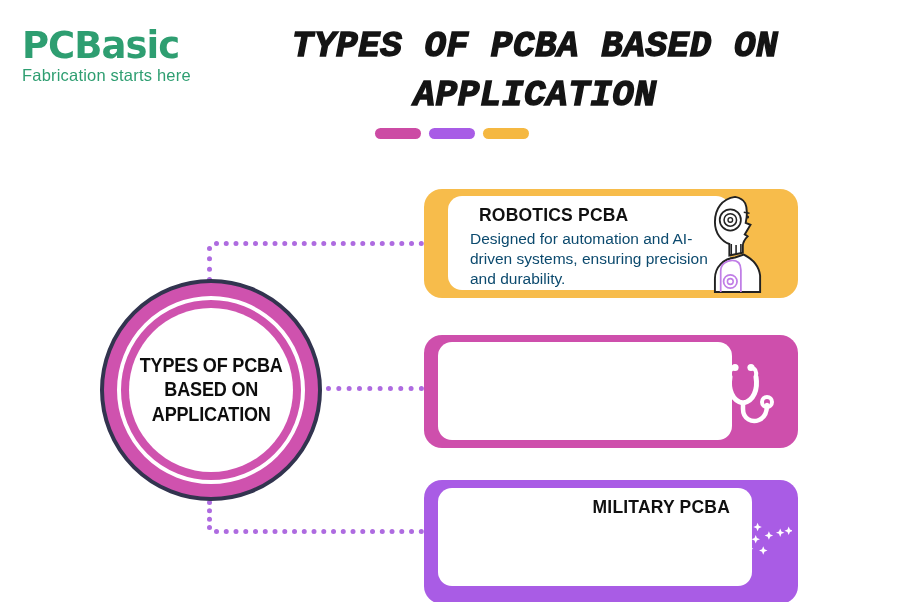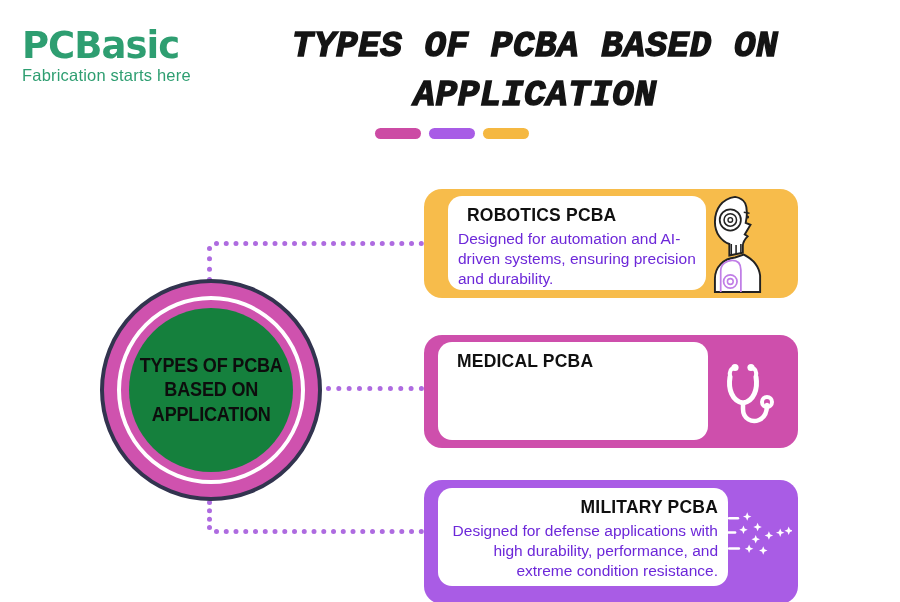--- a/index.html
+++ b/index.html
@@ -18,35 +18,35 @@
            font-family:Liberation Mono, monospace;font-style:italic;font-weight:900;
            font-size:36px;line-height:49px;color:#141414;letter-spacing:0.5px;
            -webkit-text-stroke:1.4px #141414;}
   .dashes{position:absolute;left:375px;top:128px;display:flex;gap:8px;}
   .dash{width:46px;height:11px;border-radius:6px;display:inline-block;}
 
   
   .hub-outer{position:absolute;left:100px;top:279px;width:214px;height:214px;
              border:4px solid #32344F;border-radius:50%;background:#CF52AE;}
   .hub-ring{position:absolute;inset:13px;border:4px solid #ffffff;border-radius:50%;}
-  .hub-inner{position:absolute;inset:25px;background:#15803d;border-radius:50%;
+  .hub-inner{position:absolute;inset:25px;background:#ffffff;border-radius:50%;
              display:flex;align-items:center;justify-content:center;}
   .hub-text{font-weight:800;font-size:19px;line-height:1.2;color:#0d0d0d;
             text-align:center;letter-spacing:-0.2px;transform:scaleX(0.95) scaleY(1.08);}
 
   
   .conn-h{position:absolute;height:0;border-top:5px dotted #AE6BE0;}
   .conn-v{position:absolute;width:0;border-left:5px dotted #AE6BE0;}
 
   
   .card{position:absolute;left:424px;width:374px;border-radius:18px;}
-  .card-inner{position:absolute;background:#fff;border-radius:14px;padding:6px 10px;}
+  .card-inner{position:absolute;background:#fff;border-radius:14px;padding:6px 22px;}
   .card-title{font-size:17.5px;font-weight:bold;color:#101010;padding-left:9px;
               margin-top:3px;letter-spacing:0.2px;}
-  .card-desc{font-size:15.5px;color:#6d28d9;line-height:1.3;margin-top:3px;}
+  .card-desc{font-size:15.5px;color:#0c4a6e;line-height:1.3;margin-top:3px;}
   .card-icon{position:absolute;}
 </style>
 </head>
 <body>
 
 <div class="canvas">
 
   <div class="logo">
     <div class="brand">PCBasic</div>
     <div class="tagline">Fabrication starts here</div>
@@ -96,39 +96,37 @@
         <path d="M6 102 V88 C6 76 15 67 27 66 L36 63 C46 68 52 76 53 85 L53 102 Z" fill="#ffffff" stroke="#222222" stroke-width="2"></path>
         <path d="M12 102 V80 C12 73 18 69 24 69 C30 69 33 73 33 79 V102" fill="none" stroke="#C07DE6" stroke-width="1.8"></path>
         <circle cx="22" cy="91" r="7" fill="none" stroke="#C07DE6" stroke-width="1.8"></circle>
         <circle cx="22" cy="91" r="3" fill="none" stroke="#C07DE6" stroke-width="1.6"></circle>
       </svg>
     </div>
   </div>
 
   <div class="card" style="top: 335px; height: 113px; background: rgb(206, 79, 172);">
     <div class="card-inner" style="left:14px;top:7px;width:250px;height:86px;">
-      <div class="card-title">MEDICAL PCBA</div>
     </div>
     <div class="card-icon" style="left:296px;top:26px;">
       <svg width="56" height="64" viewBox="0 0 56 64">
         <path d="M10 16 C8 28 12 40 23 42 C34 40 38 28 36 16" fill="none" stroke="#ffffff" stroke-width="5" stroke-linecap="round"></path>
         <path d="M10 16 C9 10 11 7 15 7" fill="none" stroke="#ffffff" stroke-width="4" stroke-linecap="round"></path>
         <path d="M36 16 C37 10 35 7 31 7" fill="none" stroke="#ffffff" stroke-width="4" stroke-linecap="round"></path>
         <circle cx="15" cy="6.5" r="3.6" fill="#ffffff"></circle>
         <circle cx="31" cy="6.5" r="3.6" fill="#ffffff"></circle>
         <path d="M23 42 L23 48 C23 58 32 62 39 59 C46 56 47 49 47 44" fill="none" stroke="#ffffff" stroke-width="4.5" stroke-linecap="round"></path>
         <circle cx="47" cy="41" r="5" fill="none" stroke="#ffffff" stroke-width="4"></circle>
       </svg>
     </div>
   </div>
 
   <div class="card" style="top: 480px; height: 124px; background: rgb(169, 92, 229); text-align: right;">
     <div class="card-inner" style="left:14px;top:8px;width:270px;height:86px;">
       <div class="card-title">MILITARY PCBA</div>
-      <div class="card-desc">Designed for defense applications with high durability, performance, and extreme condition resistance.</div>
     </div>
     <div class="card-icon" style="left:302px;top:28px;">
       <svg width="66" height="54" viewBox="0 0 70 56">
         <defs>
           <path id="jet3" d="M4.5 0 L5.8 3.2 L9 4.5 L5.8 5.8 L4.5 9 L3.2 5.8 L0 4.5 L3.2 3.2 Z" fill="#ffffff"></path>
         </defs>
         <rect x="2" y="9" width="12" height="2.6" rx="1.3" fill="#ffffff"></rect>
         <rect x="0" y="24" width="11" height="2.6" rx="1.3" fill="#ffffff"></rect>
         <rect x="2" y="41" width="13" height="2.6" rx="1.3" fill="#ffffff"></rect>
         <use href="#jet3" x="18" y="4"></use>

